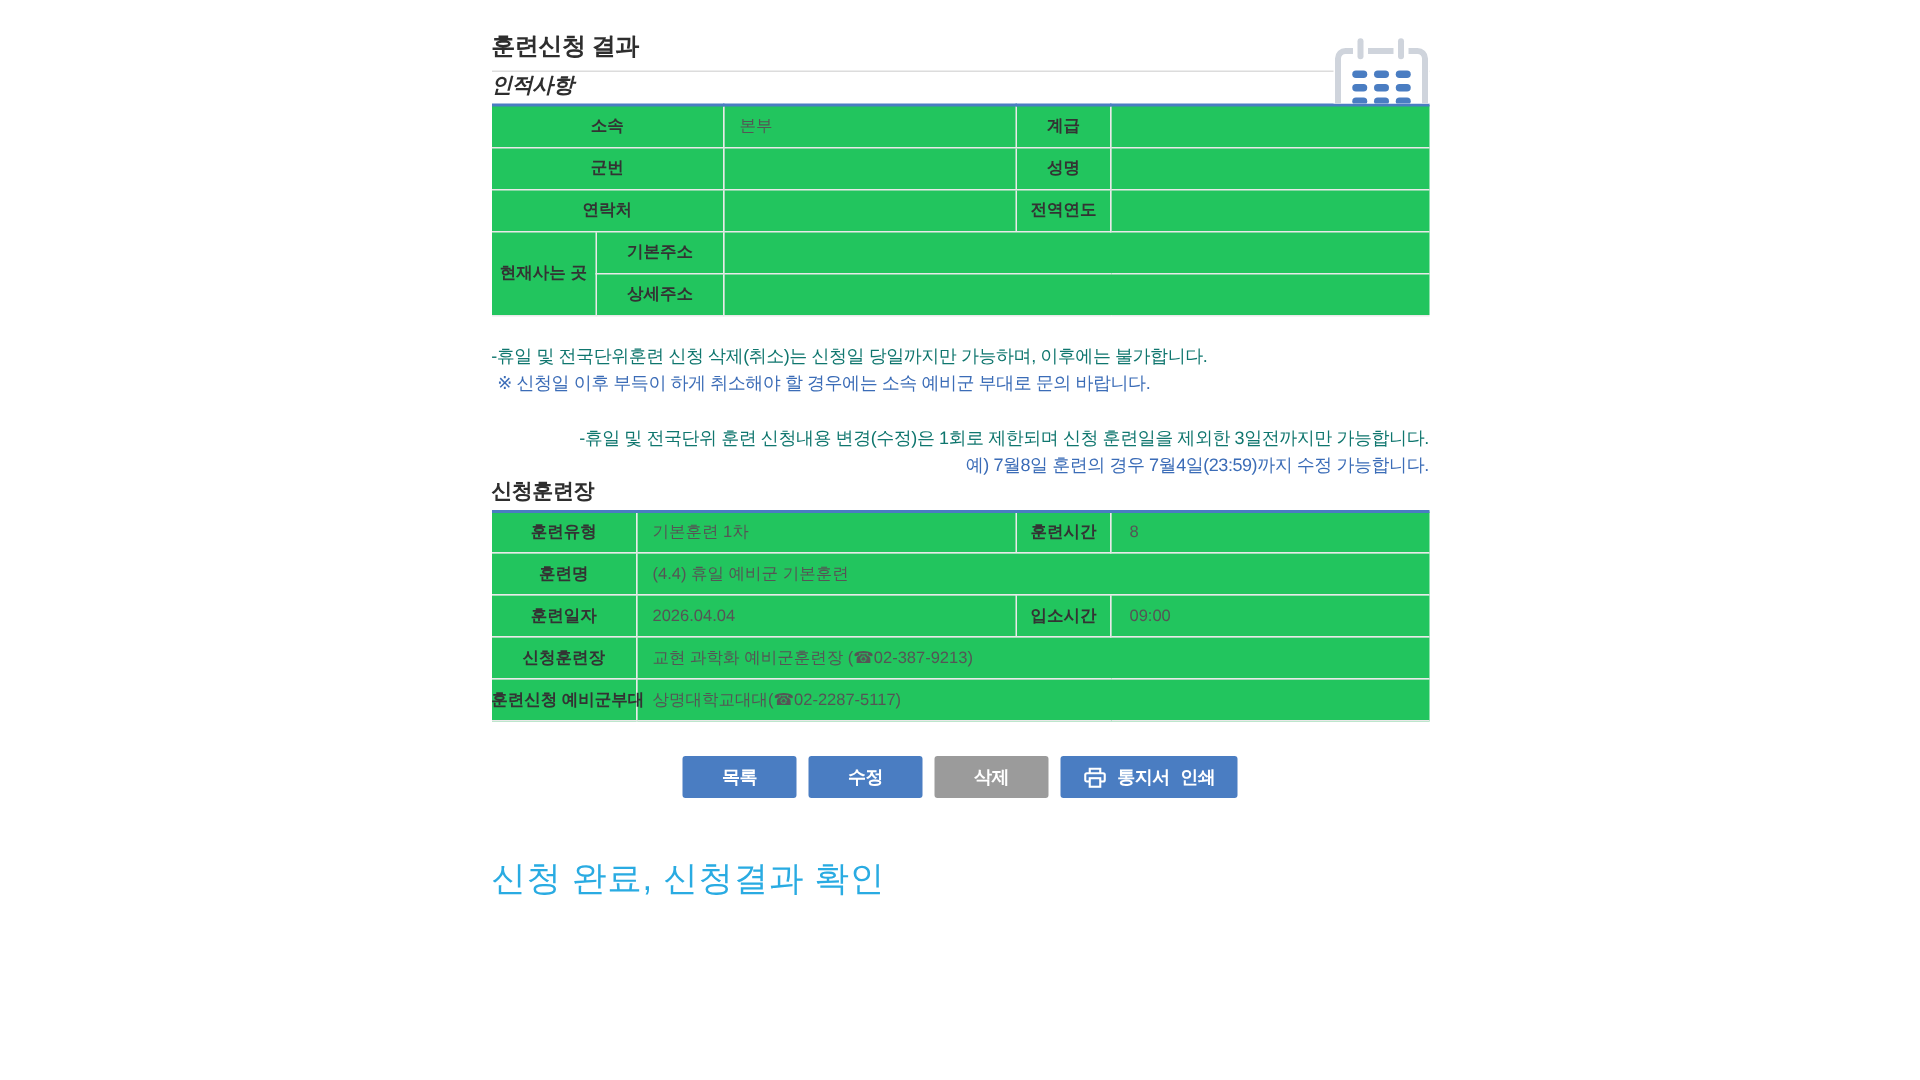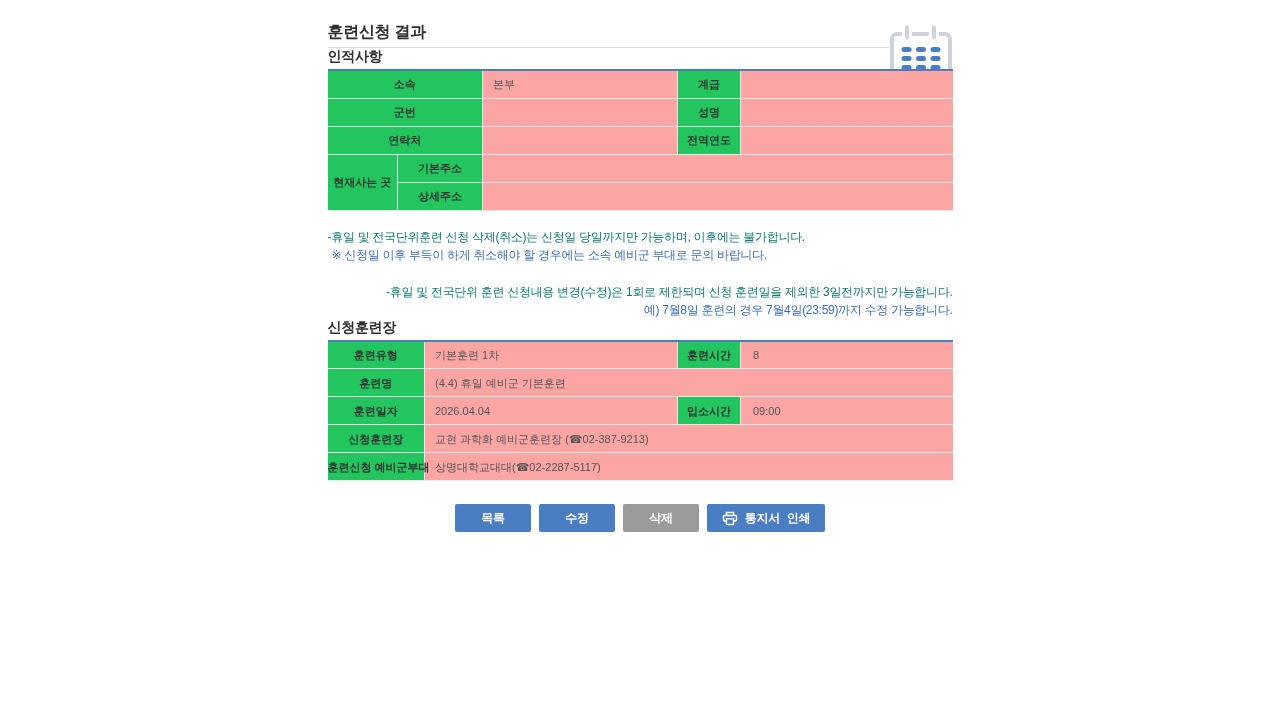--- a/index.html
+++ b/index.html
@@ -18,30 +18,30 @@
   .hdr h1 { margin: 0; font-size: 16px; line-height: 20px; font-weight: 700; color: #2e2e2e; letter-spacing: -0.3px; }
   .hdr p  { margin: 3px 0 0 0; font-size: 11.5px; line-height: 14px; color: #777; }
   .cal-icon { position: absolute; right: 0; top: 2px; width: 64px; height: 45px; background: #fff; z-index: 2; }
 
   
   .summary { margin: 24px 0 0 0; padding-left: 35px; font-size: 14px; line-height: 20px; color: #555; letter-spacing: -0.2px; }
   .summary .blue { color: var(--link-blue, #3f6fb5); }
 
   
   h2.sec { margin: 0; font-size: 14px; line-height: 16px; font-weight: 700; color: #2e2e2e; letter-spacing: -0.3px; }
-  .sec-personal { margin-top: 17px; }
+  .sec-personal { margin-top: 17px; font-style: italic; }
   .sec-apply    { margin-top: 19px; }
 
   
   table { border-collapse: collapse; width: 625px; margin-top: 5px; table-layout: fixed;
           border-top: 2px solid var(--accent, #4a7dc2); border-bottom: 1px solid #dddddd; }
   th, td { height: 28px; padding: 0; font-size: 11px; line-height: 14px; border-bottom: 1px solid #e9e9e9; }
   th { background: #22c55e; font-weight: 700; color: #333; text-align: center;
        border-left: 1px solid #e9e9e9; border-right: 1px solid #e9e9e9; white-space: nowrap; }
-  td { color: #555; text-align: left; padding-left: 10px; background: #fca5a5; }
+  td { color: #555; text-align: left; padding-left: 10px; background: #22c55e; }
   td.v2 { padding-left: 12px; }
   tr > *:first-child { border-left: none; }
   tr > *:last-child  { border-right: none; }
 
   
   .notice { margin: 0; font-size: 12px; line-height: 18px; letter-spacing: -0.3px; }
   .notice .dark { color: #0f766e; }
   .notice .blue { color: var(--notice-blue, #3b6cb7); padding-left: 4px; }
   .notice1 { margin-top: 17px; }
   .notice2 { margin-top: 19px; text-align: right; }
@@ -188,14 +188,15 @@
         <svg width="16" height="15" viewBox="0 0 16 15">
           <path d="M4.5 4.5 V1.5 h7 v3" fill="none" stroke="#fff" stroke-width="1.4"></path>
           <rect x="1.5" y="4.5" width="13" height="5.5" rx="1" fill="none" stroke="#fff" stroke-width="1.4"></rect>
           <rect x="4.5" y="7.8" width="7" height="5.7" style="fill:var(--accent,#4a7dc2)" stroke="#fff" stroke-width="1.4"></rect>
         </svg>
       </span>
       <span>통지서 인쇄</span>
     </button>
   </div>
 
+  <p class="caption">신청 완료, 신청결과 확인</p>
 
 </div>
 
 </body></html>

